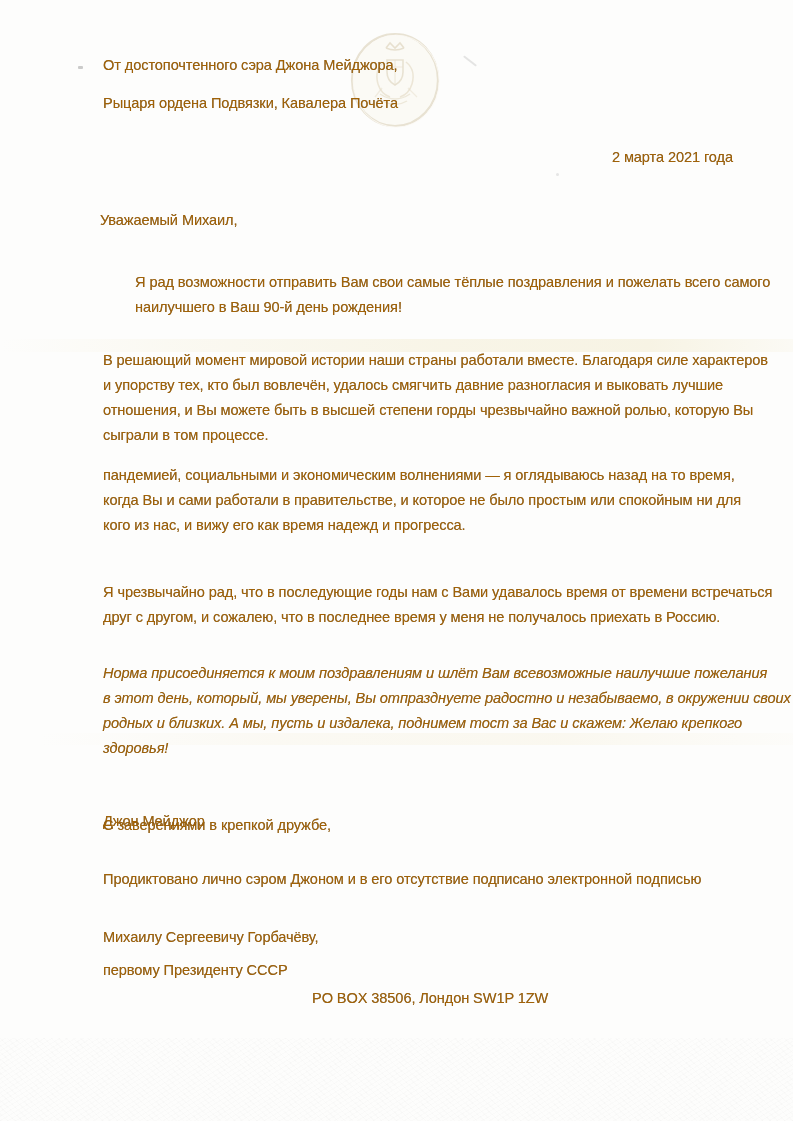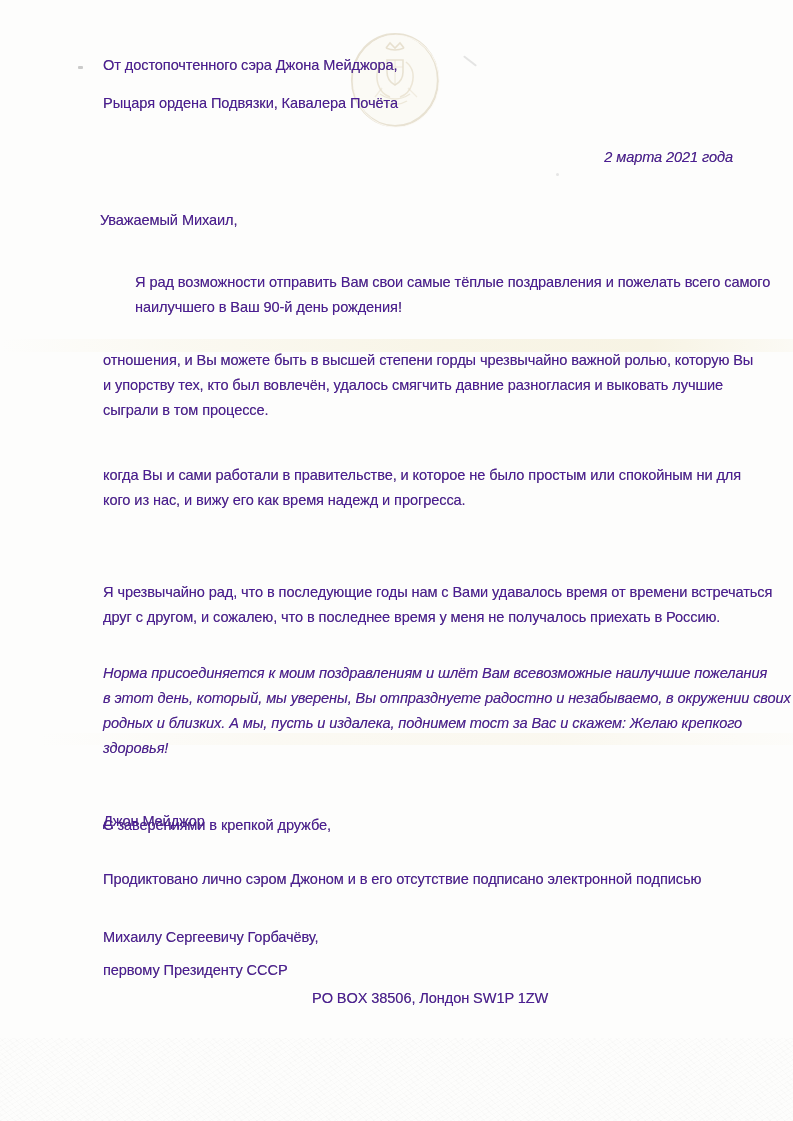--- a/index.html
+++ b/index.html
@@ -14,21 +14,21 @@
     background: #fdfdfc;
     overflow: hidden;
     color: #272727;
   }
   .txt {
     position: absolute;
     font-size: 14.6px;
     letter-spacing: -0.1px;
     line-height: 25px;
     white-space: nowrap;
-    color: #4c1d95;
+    color: #a16207;
     text-shadow: 0 0 0.5px rgba(50,50,50,0.55);
   }
   .para div { white-space: nowrap; }
   .seal { position: absolute; left: 336px; top: 26px; }
   .band { position: absolute; left: 0; width: 793px; pointer-events: none; }
   .band1 {
     top: 339px; height: 13px;
     background: linear-gradient(90deg,
       rgba(246,241,222,0) 0%, rgba(246,241,222,0.35) 22%,
       rgba(244,238,214,0.55) 55%, rgba(243,237,212,0.6) 82%,
@@ -77,36 +77,38 @@
     <path d="M51 41 h16 M59 34 v25" stroke="rgba(231,224,206,0.6)" stroke-width="1.2" fill="none"></path>
 
     <path d="M48 36 q-10 8 -6 22 q3 10 12 13 M70 36 q10 8 6 22 q-3 10 -12 13" fill="none" stroke="rgba(229,221,201,0.7)" stroke-width="1.5"></path>
     <path d="M44 68 q15 10 30 0 M47 75 q12 7 24 0" fill="none" stroke="rgba(229,221,201,0.65)" stroke-width="1.4"></path>
     <path d="M72 62 l9 9 M46 62 l-7 9" stroke="rgba(231,224,206,0.55)" stroke-width="1.3"></path>
   </svg>
 
   <div class="txt" style="left:103px; top:53px;">От достопочтенного сэра Джона Мейджора,</div>
   <div class="txt" style="left:103px; top:91px;">Рыцаря ордена Подвязки, Кавалера Почёта</div>
 
-  <div class="txt" style="left:400px; top:145px; width:333px; text-align:right;font-style:italic;">2 марта 2021 года</div>
+  <div class="txt" style="left:400px; top:145px; width:333px; text-align:right;">2 марта 2021 года</div>
 
   <div class="txt" style="left:100px; top:208px;">Уважаемый Михаил,</div>
 
   <div class="txt para" style="left:103px; top:270px;margin-left:32px;">
     <div>Я рад возможности отправить Вам свои самые тёплые поздравления и пожелать всего самого</div>
     <div>наилучшего в Ваш 90-й день рождения!</div>
   </div>
 
   <div class="txt para" style="left:103px; top:348px;">
+    <div>В решающий момент мировой истории наши страны работали вместе. Благодаря силе характеров</div>
+    <div>и упорству тех, кто был вовлечён, удалось смягчить давние разногласия и выковать лучшие</div>
     <div>отношения, и Вы можете быть в высшей степени горды чрезвычайно важной ролью, которую Вы</div>
-    <div>и упорству тех, кто был вовлечён, удалось смягчить давние разногласия и выковать лучшие</div>
     <div>сыграли в том процессе.</div>
   </div>
 
   <div class="txt para" style="left:103px; top:463px;">
+    <div>пандемией, социальными и экономическим волнениями — я оглядываюсь назад на то время,</div>
     <div>когда Вы и сами работали в правительстве, и которое не было простым или спокойным ни для</div>
     <div>кого из нас, и вижу его как время надежд и прогресса.</div>
   </div>
 
   <div class="txt para" style="left:103px; top:580px;">
     <div>Я чрезвычайно рад, что в последующие годы нам с Вами удавалось время от времени встречаться</div>
     <div>друг с другом, и сожалею, что в последнее время у меня не получалось приехать в Россию.</div>
   </div>
 
   <div class="txt para" style="left:103px; top:661px;font-style:italic;">

